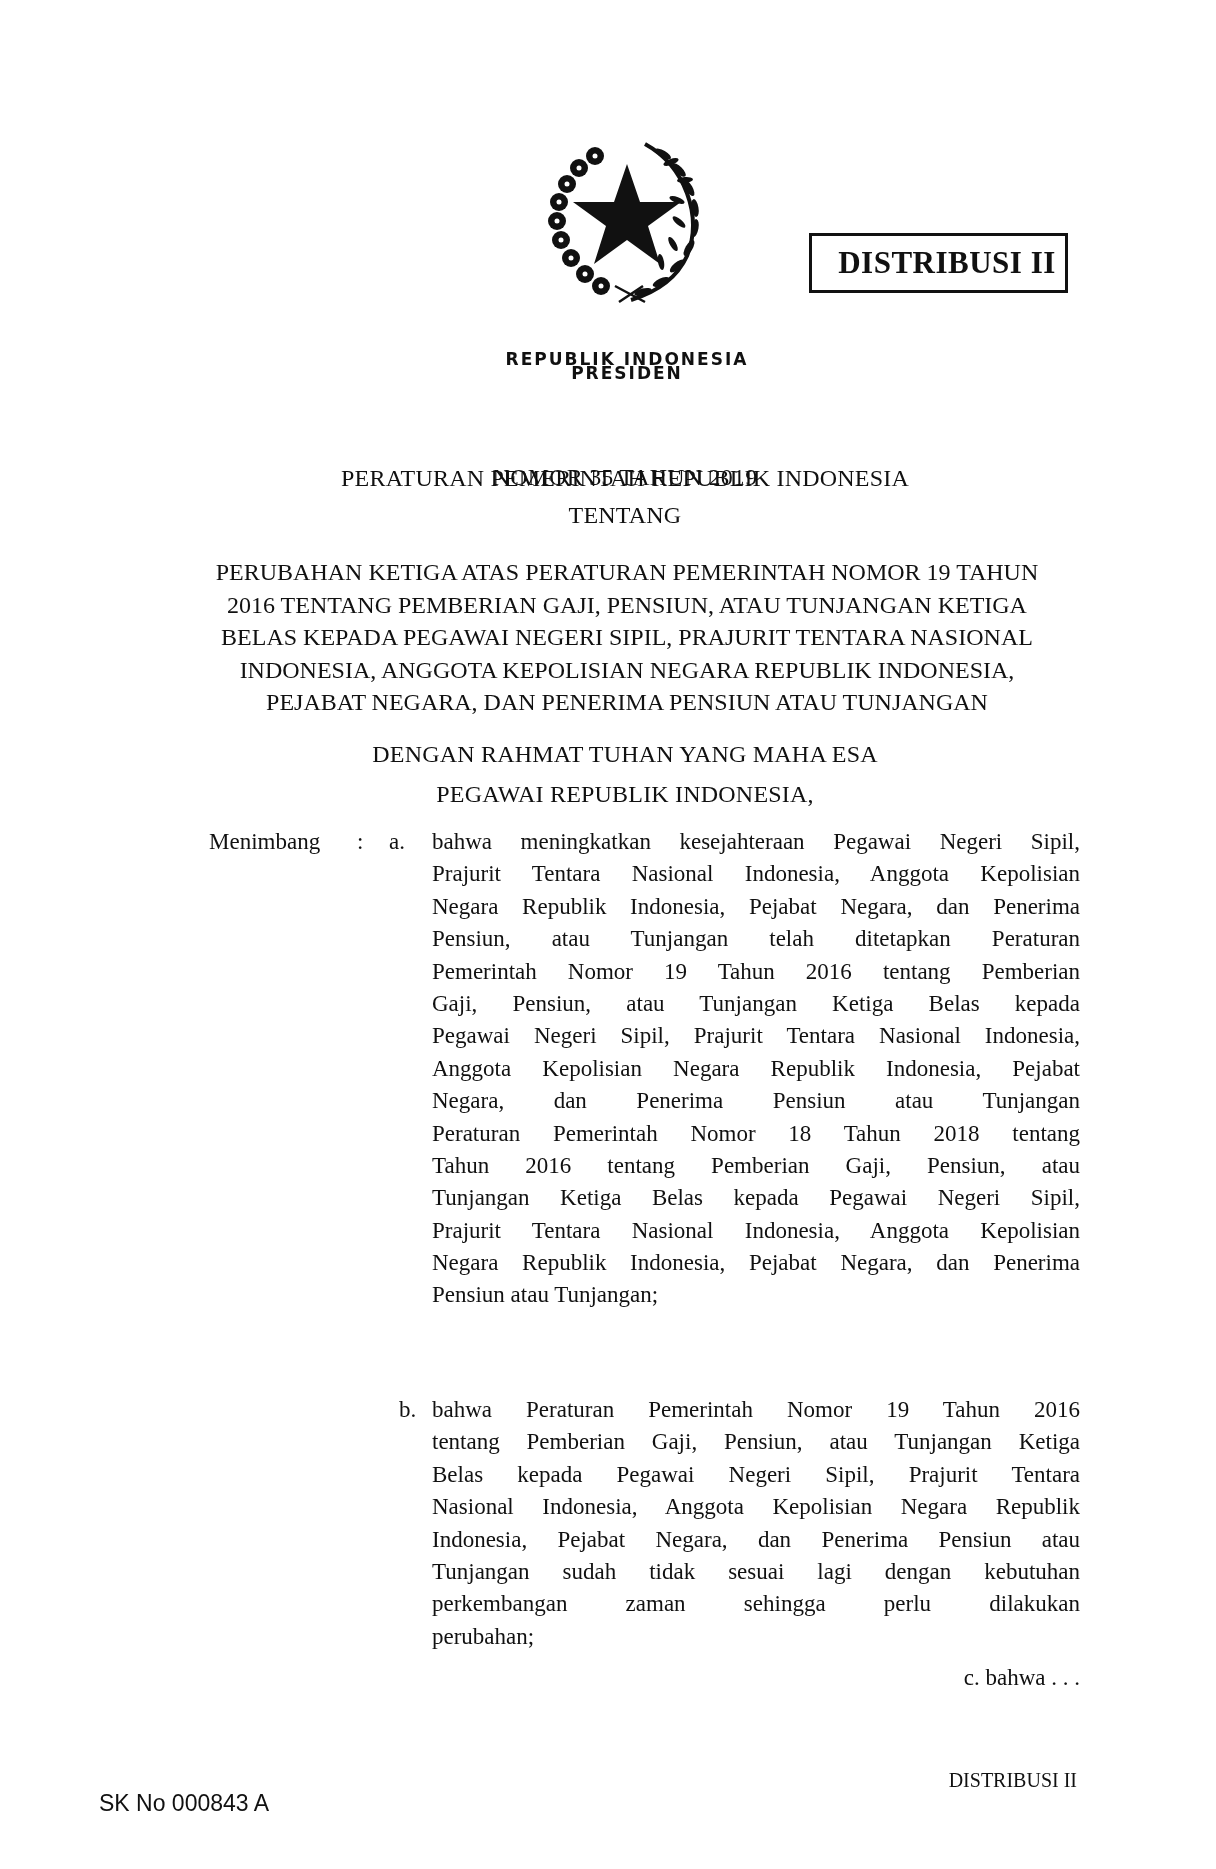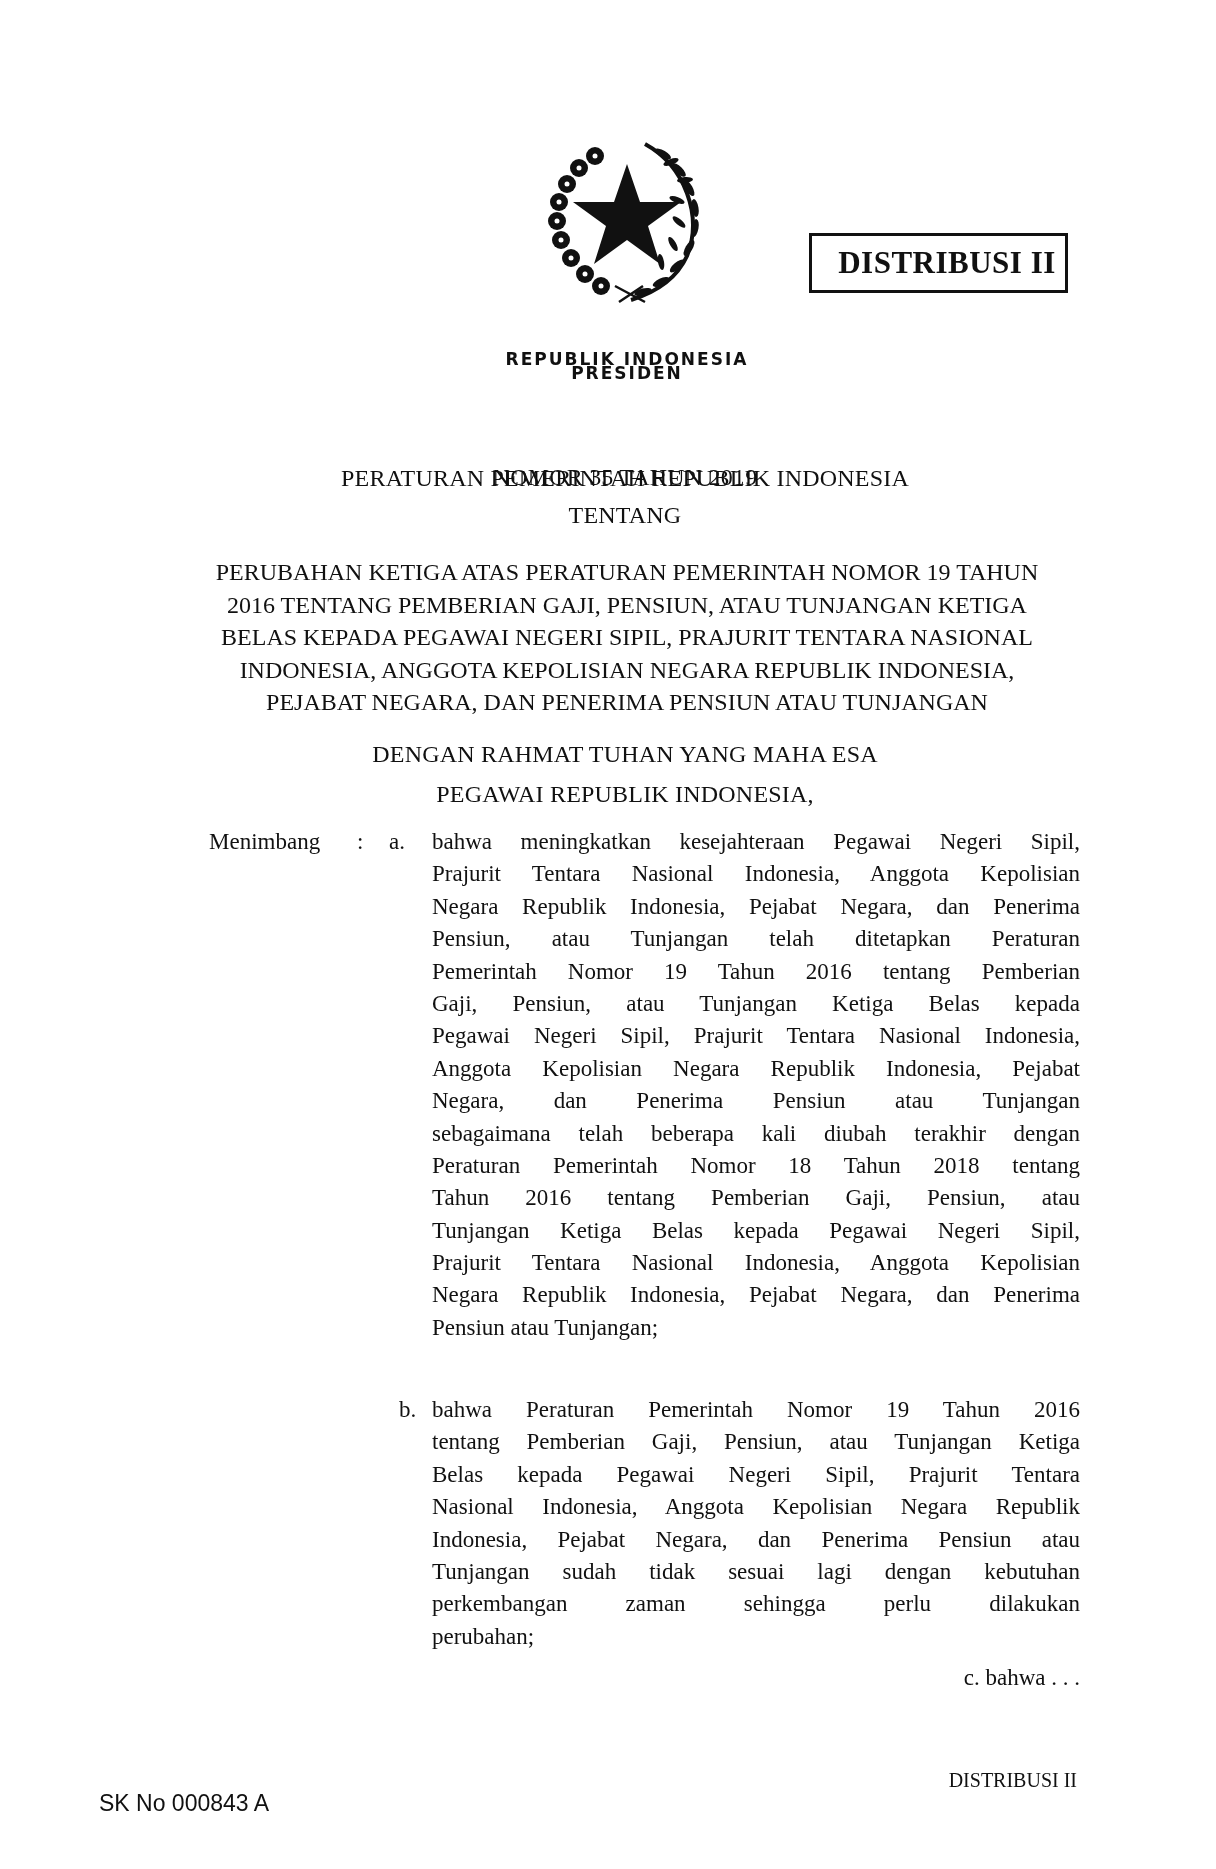--- a/index.html
+++ b/index.html
@@ -107,21 +107,20 @@
 <div class="abs item-body" style="top:826px;">
   <div class="ln">bahwa meningkatkan kesejahteraan Pegawai Negeri Sipil,</div>
   <div class="ln">Prajurit Tentara Nasional Indonesia, Anggota Kepolisian</div>
   <div class="ln">Negara Republik Indonesia, Pejabat Negara, dan Penerima</div>
   <div class="ln">Pensiun, atau Tunjangan telah ditetapkan Peraturan</div>
   <div class="ln">Pemerintah Nomor 19 Tahun 2016 tentang Pemberian</div>
   <div class="ln">Gaji, Pensiun, atau Tunjangan Ketiga Belas kepada</div>
   <div class="ln">Pegawai Negeri Sipil, Prajurit Tentara Nasional Indonesia,</div>
   <div class="ln">Anggota Kepolisian Negara Republik Indonesia, Pejabat</div>
   <div class="ln">Negara, dan Penerima Pensiun atau Tunjangan</div>
-  <div class="ln">sebagaimana telah beberapa kali diubah terakhir dengan</div>
   <div class="ln">Peraturan Pemerintah Nomor 18 Tahun 2018 tentang</div>
   <div class="ln">Tahun 2016 tentang Pemberian Gaji, Pensiun, atau</div>
   <div class="ln">Tunjangan Ketiga Belas kepada Pegawai Negeri Sipil,</div>
   <div class="ln">Prajurit Tentara Nasional Indonesia, Anggota Kepolisian</div>
   <div class="ln">Negara Republik Indonesia, Pejabat Negara, dan Penerima</div>
   <div class="ln last">Pensiun atau Tunjangan;</div>
 </div>
 
 <div class="abs item-letter" style="left:382px; top:1394px;">b.</div>
 <div class="abs item-body" style="top:1394px;">

